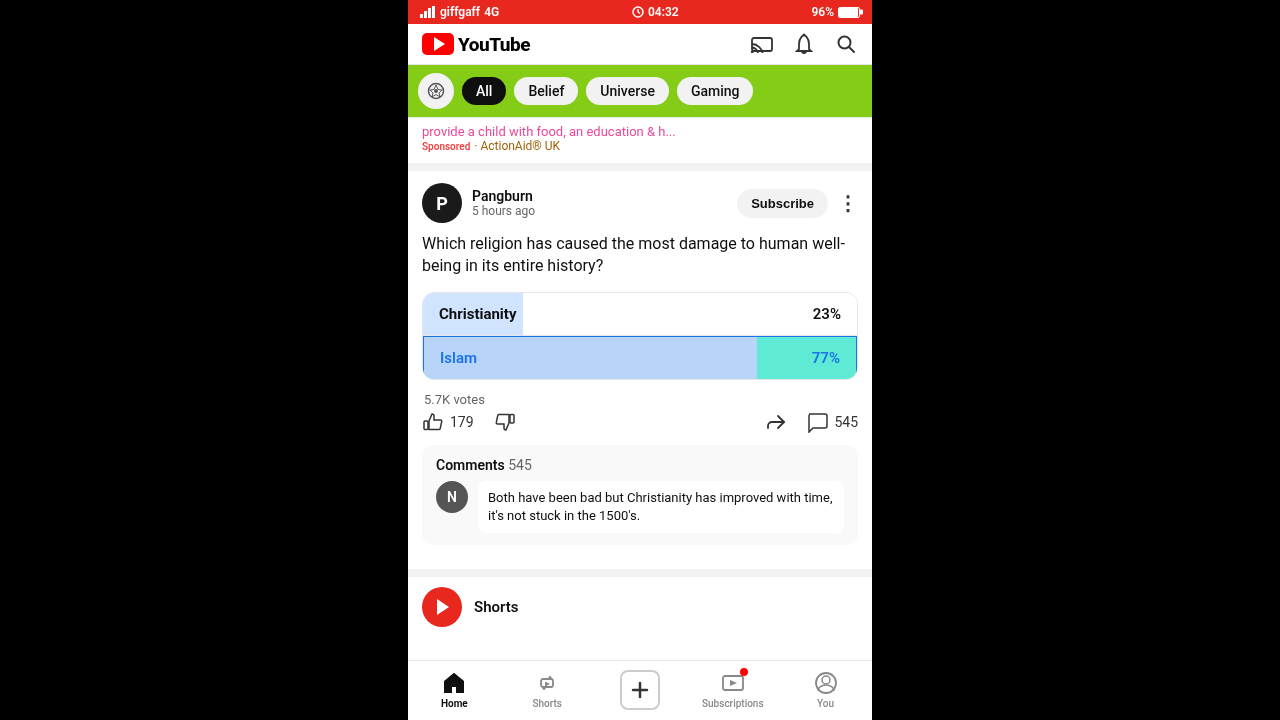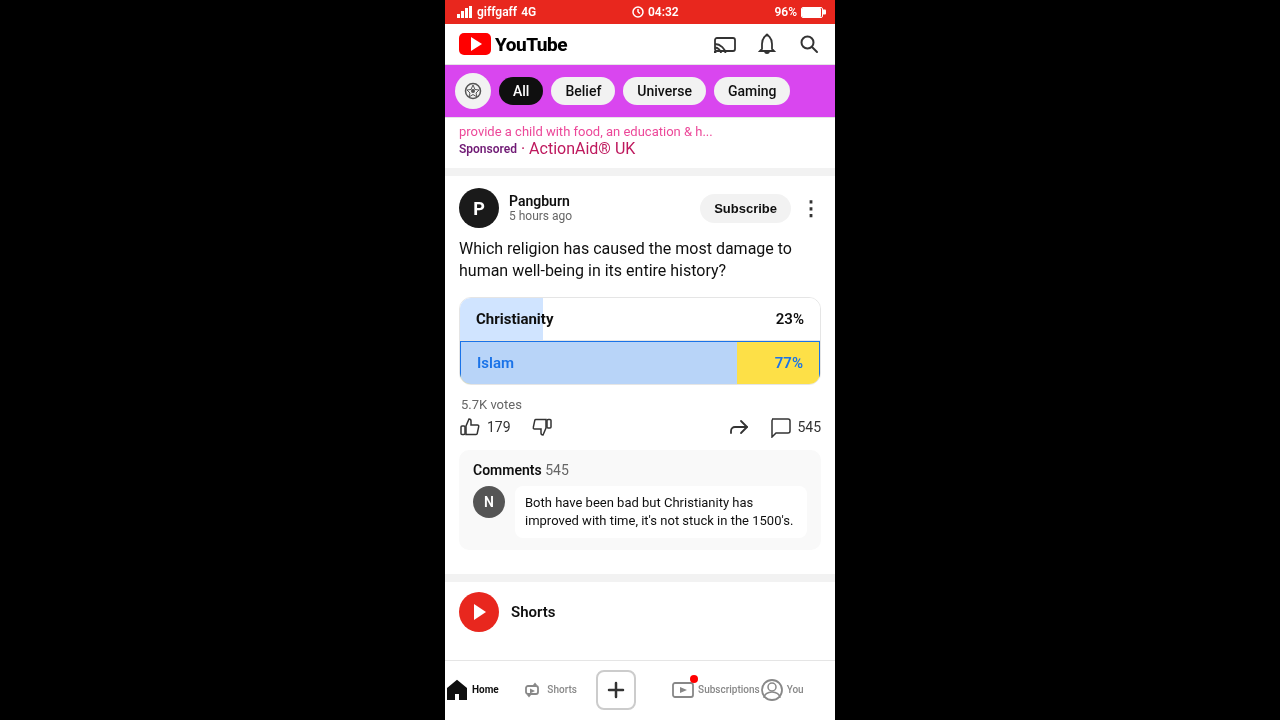--- a/index.html
+++ b/index.html
@@ -6,21 +6,21 @@
     body {
       background: #000;
       display: flex;
       justify-content: center;
       align-items: center;
       width: 1280px;
       height: 720px;
       font-family: -apple-system, BlinkMacSystemFont, 'Segoe UI', Roboto, sans-serif;
     }
     .phone-frame {
-      width: 390px;
+      width: 464px;
       height: 720px;
       background: #fff;
       overflow: hidden;
       position: relative;
       display: flex;
       flex-direction: column;
     }
     
     .status-bar {
       background: #e8271e;
@@ -109,21 +109,21 @@
       justify-content: center;
       cursor: pointer;
     }
     
     .category-bar {
       display: flex;
       align-items: center;
       padding: 8px 10px;
       gap: 8px;
       overflow-x: auto;
-      background: #d946ef;
+      background: #84cc16;
       border-bottom: 1px solid #e5e5e5;
       scrollbar-width: none;
     }
     .category-bar::-webkit-scrollbar { display: none; }
     .chip-explore {
       width: 36px;
       height: 36px;
       border-radius: 50%;
       background: #f2f2f2;
       display: flex;
@@ -160,27 +160,27 @@
     
     .sponsored-section {
       padding: 6px 14px 10px;
       border-bottom: 8px solid #f2f2f2;
     }
     .sponsored-text {
       font-size: 13px;
       color: #ec4899;
     }
     .sponsored-label {
+      font-size: 10px;
+      font-weight: 600;
+      color: #ef4444;
+    }
+    .sponsored-sub {
       font-size: 12px;
-      font-weight: 600;
-      color: #701a75;
-    }
-    .sponsored-sub {
-      font-size: 16px;
-      color: #be185d;
+      color: #a16207;
       text-align: right;
     }
     
     .post-section {
       padding: 12px 14px;
       border-bottom: 8px solid #f2f2f2;
     }
     .post-header {
       display: flex;
       align-items: center;
@@ -250,21 +250,21 @@
       position: relative;
       border-bottom: 1px solid #e5e5e5;
       font-size: 15px;
     }
     .poll-option:last-of-type { border-bottom: none; }
     .poll-option-normal {
       background: #fff;
       color: #0f0f0f;
     }
     .poll-option-selected {
-      background: #fde047;
+      background: #5eead4;
       color: #1a73e8;
       border: 1.5px solid #1a73e8;
     }
     .poll-option-text { font-weight: 700; position: relative; z-index: 1; }
     .poll-option-pct { font-weight: 600; position: relative; z-index: 1; }
     .poll-fill {
       position: absolute;
       left: 0; top: 0; bottom: 0;
       background: #d0e4ff;
       border-radius: 0;
@@ -372,21 +372,21 @@
       background: #fff;
       border-top: 1px solid #e5e5e5;
       display: flex;
       align-items: center;
       justify-content: space-around;
       padding: 6px 0 8px;
       height: 60px;
     }
     .nav-item {
       display: flex;
-      flex-direction: row;
+      flex-direction: column;
       align-items: center;
       gap: 3px;
       cursor: pointer;
       flex: 1;
     }
     .nav-icon {
       width: 24px;
       height: 24px;
       display: flex;
       align-items: center;

